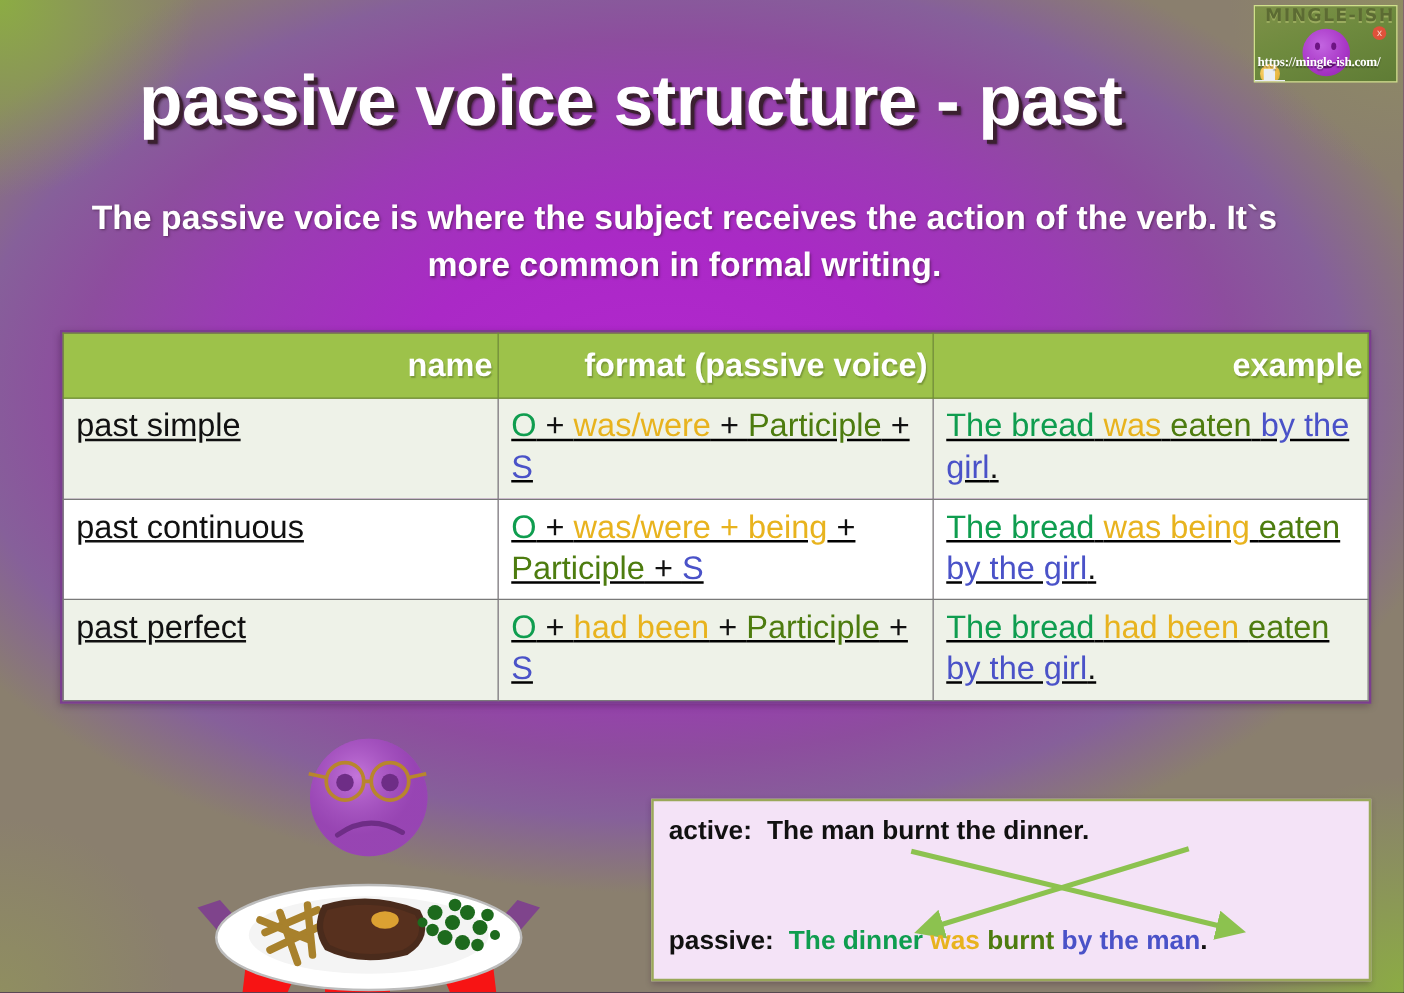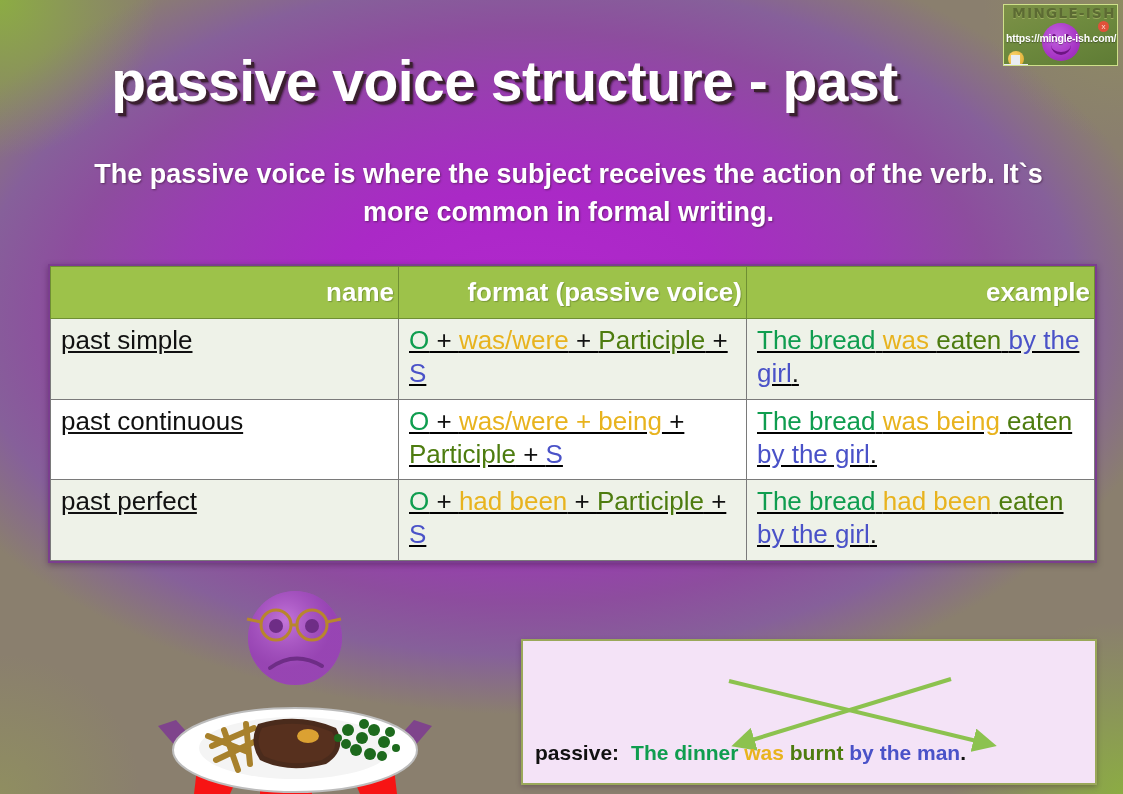--- a/index.html
+++ b/index.html
@@ -75,27 +75,28 @@
   .wm-smile {
     position: absolute;
     left: 9px; top: 18px;
     width: 20px; height: 11px;
     border-bottom: 3px solid #6d1483;
     border-radius: 0 0 18px 18px;
   }
   .wm-url {
     position: absolute;
     left: 2px;
-    top: 27px;
+    top: 40px;
     font-size: 10.5px;
     font-weight: bold;
     color: #ffffff;
     letter-spacing: -0.2px;
     text-shadow: 0 1px 1px rgba(0,0,0,0.35);
     z-index: 3;
+    font-family: Liberation Serif, serif;
   }
   .wm-dot {
     position: absolute;
     right: 8px; top: 16px;
     width: 11px; height: 11px;
     border-radius: 50%;
     background: #e0513a;
     font-size: 8px;
     color: #ffd9d0;
     text-align: center;
@@ -135,21 +136,21 @@
       3px 3px 0 #3b2030,
       4px 4px 2px rgba(40,15,35,0.6);
     font-family: "Liberation Sans", sans-serif;
     z-index: 10;
   }
 
   
   .subtitle {
     position: absolute;
     top: 155px;
-    left: 61px;
+    left: 40px;
     width: 1015px;
     text-align: center;
     font-size: 27px;
     font-weight: bold;
     line-height: 1.42;
     color: #ffffff;
     text-shadow: 1px 1px 2px rgba(55,20,50,0.55);
     z-index: 10;
   }
 
@@ -361,17 +362,20 @@
   <div class="example-box">
     <svg class="arrows-svg" viewBox="0 0 572 142">
       <defs>
         <marker id="arrowhead" markerWidth="6" markerHeight="6" refX="4" refY="3" orient="auto">
           <path d="M0,0 L6,3 L0,6 Z" fill="#8cc24f"></path>
         </marker>
       </defs>
       <line x1="206" y1="40" x2="466" y2="103" stroke="#8cc24f" stroke-width="4" marker-end="url(#arrowhead)"></line>
       <line x1="428" y1="38" x2="216" y2="103" stroke="#8cc24f" stroke-width="4" marker-end="url(#arrowhead)"></line>
     </svg>
+    <div class="ex-line ex-active">
+      <span class="ex-label">active:</span><span class="ex-gap"></span><span>The man burnt the dinner.</span>
+    </div>
     <div class="ex-line ex-passive">
       <span class="ex-label">passive:</span><span class="ex-gap"></span><span id="passive-sentence"><span class="w-green">The dinner</span><span class="w-black"> </span><span class="w-amber">was</span><span class="w-black"> </span><span class="w-red">burnt</span><span class="w-black"> </span><span class="w-blue">by the man</span><span class="w-black">.</span></span>
     </div>
   </div>
 </div>
 
 </body></html>

